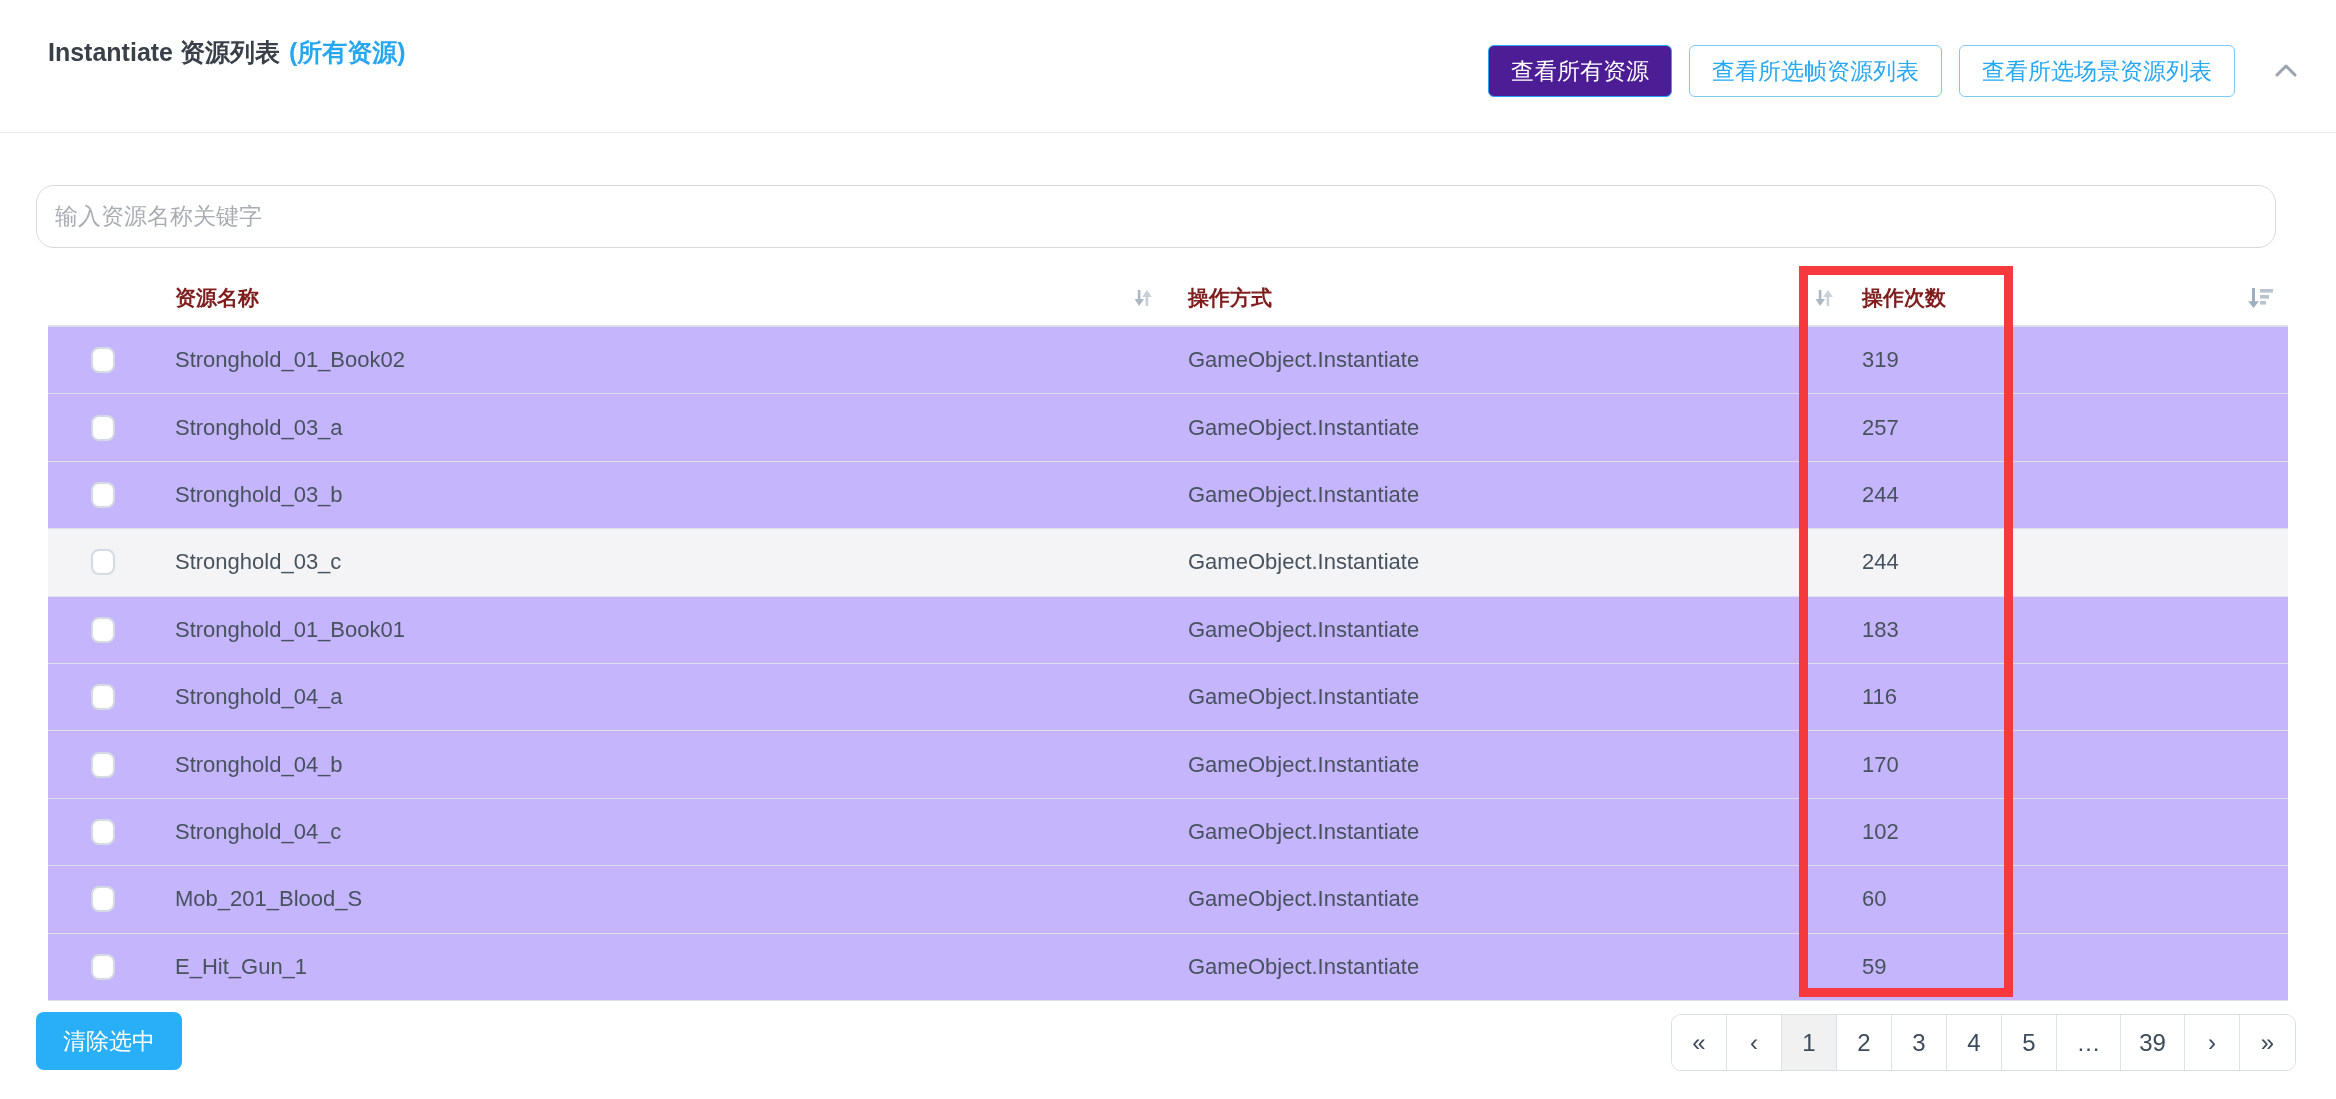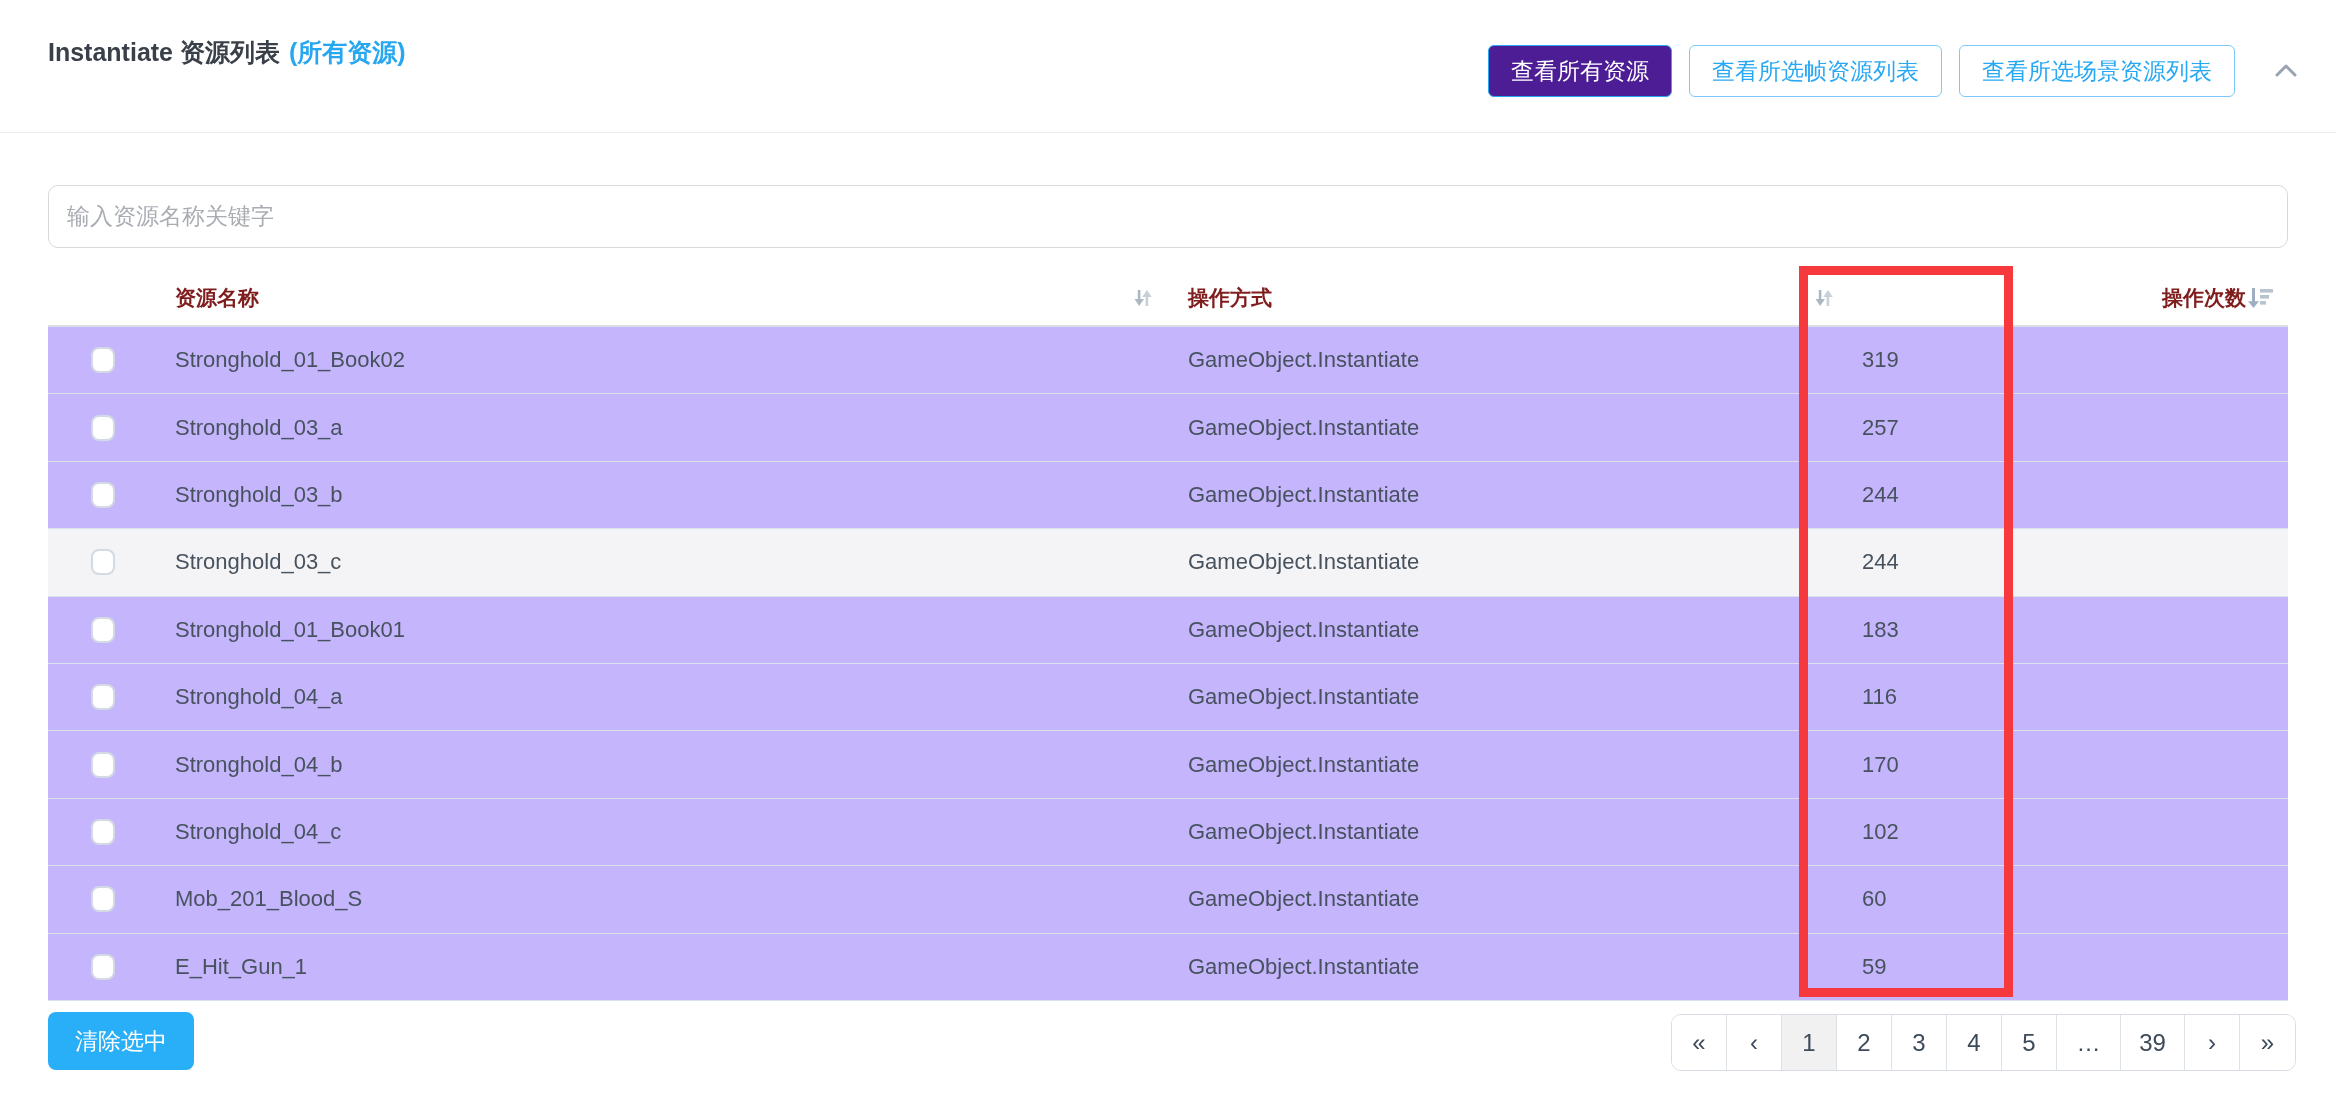--- a/index.html
+++ b/index.html
@@ -11,48 +11,48 @@
   .title { position:absolute; top:36px; left:48px; font-size:25px; font-weight:bold; white-space:nowrap; }
   .title-main { color:#3a4049; }
   .title-sub { color:#28a7f1; margin-left:9px; cursor:pointer; }
   .topbar-actions { position:absolute; top:45px; right:30px; display:flex; align-items:center; gap:17px; }
   .btn { height:52px; padding:0 22px; font-size:23px; border-radius:6px; cursor:pointer; font-family:"Liberation Sans",sans-serif; white-space:nowrap; }
   .btn.primary { background:#4c1d95; color:#fff; border:1px solid #27a8f3; }
   .btn.outline { background:#fff; color:#28a8f3; border:1px solid #7cc9f7; }
   .collapse { margin-left:14px; width:40px; height:40px; display:flex; align-items:center; justify-content:center; cursor:pointer; }
 
   
-  .search { position:absolute; top:185px; left:48px; width:2240px; height:63px; border:1px solid #d9d9d9; border-radius:10px; font-size:23px; color:#4a5260; padding:0 18px; outline:none; font-family:"Liberation Sans",sans-serif; }
+  .search { position:absolute; top:185px; left:36px; width:2240px; height:63px; border:1px solid #d9d9d9; border-radius:18px; font-size:23px; color:#4a5260; padding:0 18px; outline:none; font-family:"Liberation Sans",sans-serif; }
   .search::placeholder { color:#a9adb3; }
 
   
   .table { position:absolute; top:270px; left:48px; width:2240px; }
   .thead { display:flex; align-items:center; height:57px; border-bottom:2px solid #dadfe5; }
   .trow { display:flex; align-items:center; height:67.4px; border-bottom:1px solid #dbe1e8; background:#c4b5fd; }
   .trow.highlighted { background:#f4f4f6; }
   .col.check { width:112px; display:flex; align-items:center; }
   .col.name { width:1005px; }
   .col.method { width:683px; }
-  .col.count { flex:1;justify-content:flex-end; }
+  .col.count { flex:1; }
   .th { display:flex; align-items:center; justify-content:space-between; font-size:21px; font-weight:bold; color:#7f1d1d; height:100%; cursor:pointer; }
   .th.name { padding-left:15px; padding-right:10px; }
   .th.method { padding-left:23px; padding-right:12px; }
   .th.count { padding-left:14px; padding-right:14px; }
   .td { font-size:22px; color:#47525e; white-space:nowrap; }
   .td.name { padding-left:15px; }
   .td.method { padding-left:23px; }
   .td.count { padding-left:14px; }
   .checkbox { display:block; width:24px; height:26px; margin-left:43px; border:2px solid #d3dae3; border-radius:8px; background:#fff; cursor:pointer; }
   .sort-icon { flex:0 0 auto; }
 
   
   .redbox { position:absolute; left:1799px; top:266px; width:214px; height:731px; border:9px solid #f5393c; z-index:5; pointer-events:none; }
 
   
-  .clear-btn { position:absolute; left:48px; top:1012px; width:146px; height:58px; background:#29aef8; color:#fff; border:none; border-radius:8px; font-size:23px; cursor:pointer; font-family:"Liberation Sans",sans-serif; }
+  .clear-btn { position:absolute; left:36px; top:1012px; width:146px; height:58px; background:#29aef8; color:#fff; border:none; border-radius:8px; font-size:23px; cursor:pointer; font-family:"Liberation Sans",sans-serif; }
   .pagination { position:absolute; right:40px; top:1014px; height:57px; display:flex; border:1px solid #d9dee4; border-radius:10px; overflow:hidden; background:#fff; }
   .page-cell { width:55px; height:100%; display:flex; align-items:center; justify-content:center; font-size:24px; color:#3c4a59; border-right:1px solid #dee2e6; cursor:pointer; background:#fff; user-select:none; }
   .page-cell:last-child { border-right:none; }
   .page-cell.wide { width:64px; }
   .page-cell.active { background:#f1f1f2; }
 </style>
 </head>
 <body>
 
 <div class="page">

